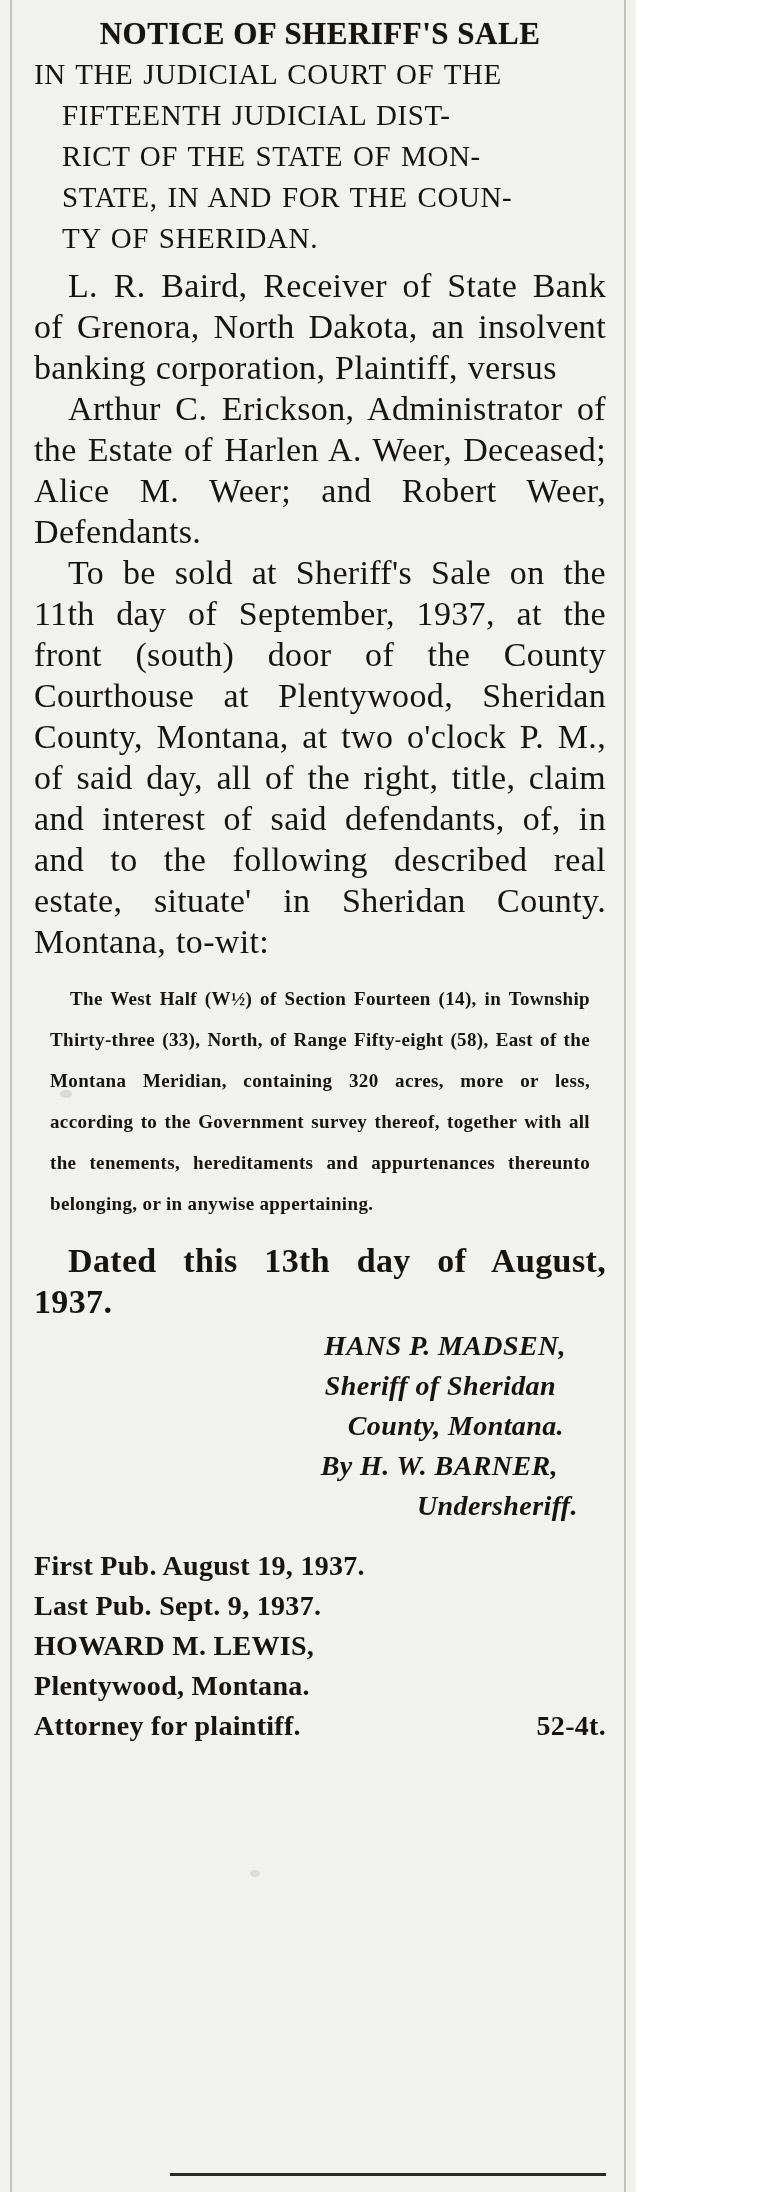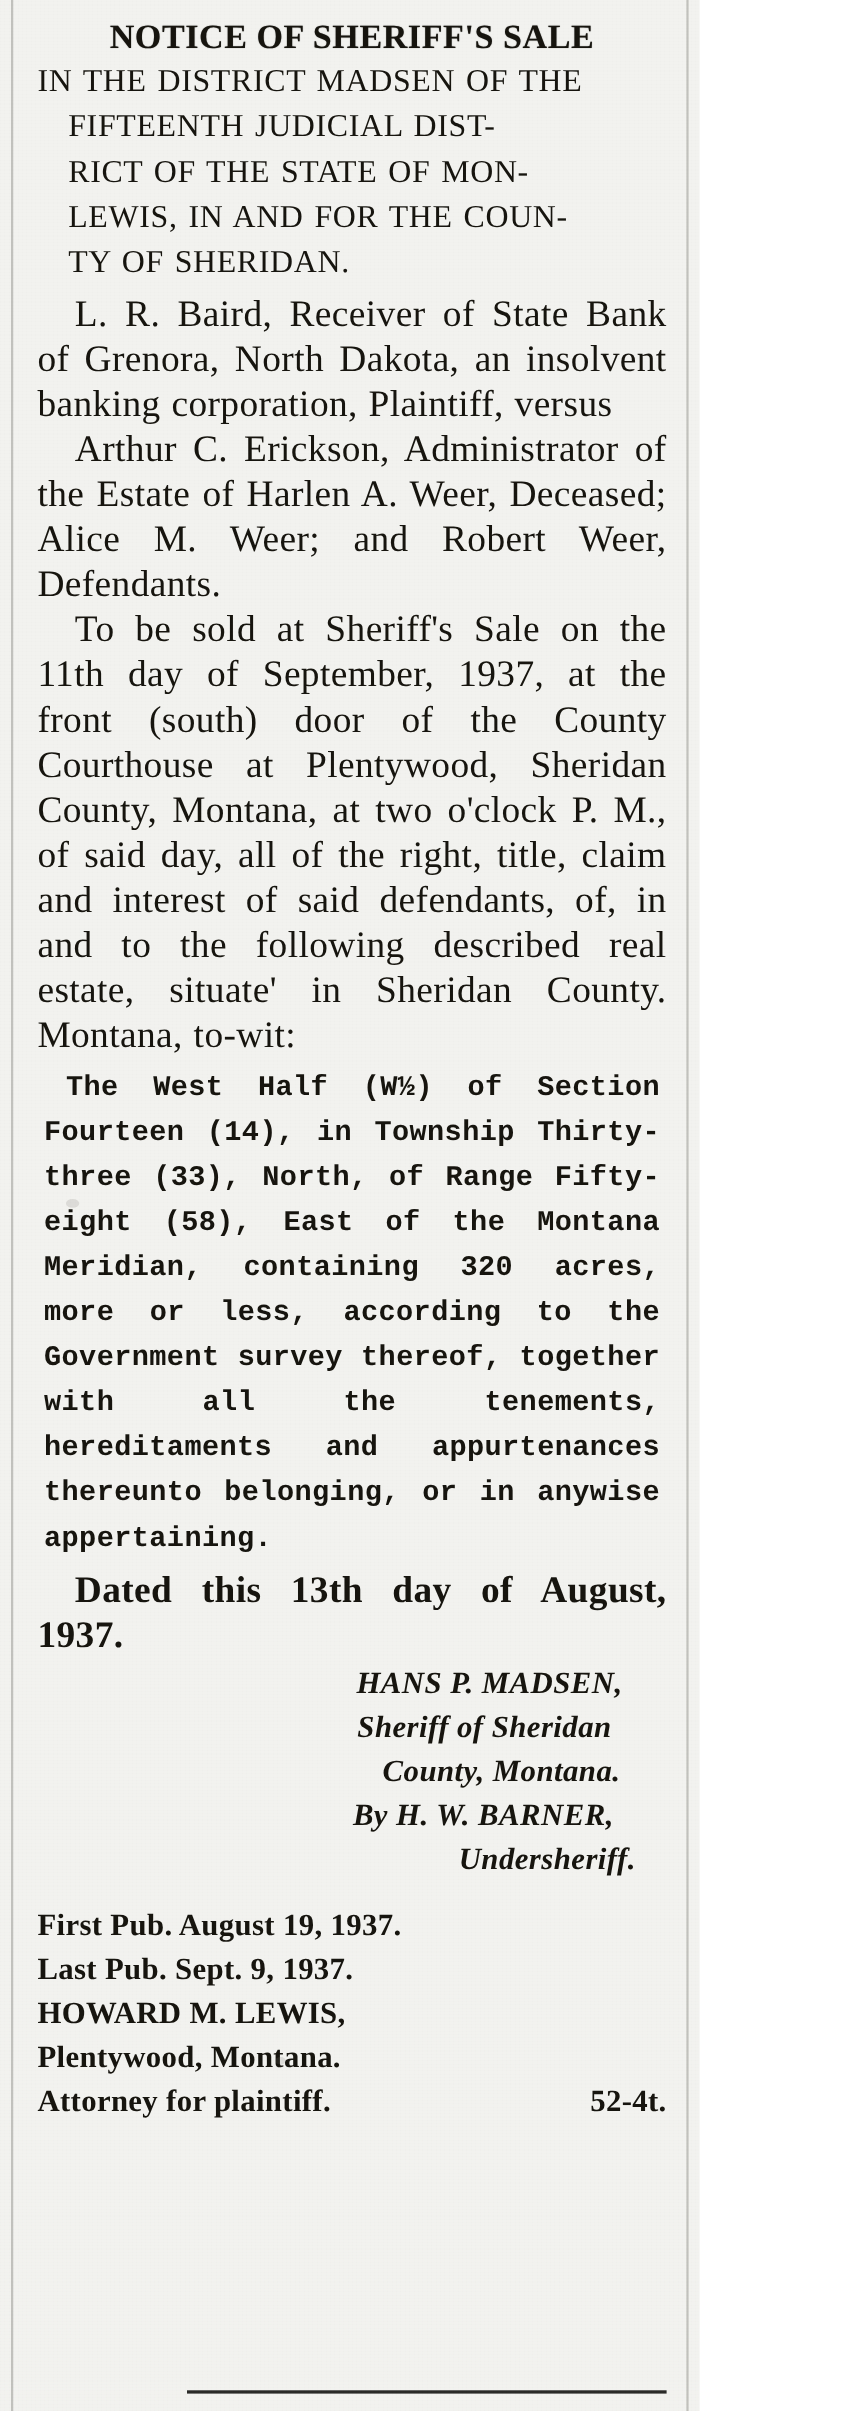--- a/index.html
+++ b/index.html
@@ -87,28 +87,27 @@
     font-size: 34px;
     line-height: 41px;
     letter-spacing: .35px;
     word-spacing: 1px;
     text-align: justify;
     text-align-last: left;
     margin: 0 0 0 0;
     text-indent: 34px;
   }
   p.legal {
-    font-size: 26px;
+    font-size: 19px;
     line-height: 41px;
     letter-spacing: .35px;
     text-align: justify;
     text-align-last: left;
-    margin: 6px;
+    margin: 16px;
     text-indent: 20px;
-    font-family: Liberation Mono, monospace;
   }
   p.legal.bold {
     font-weight: bold;
   }
   .bolder { font-weight: bold; }
   .signature {
     margin-top: 4px;
     font-weight: bold;
     font-size: 28px;
     line-height: 40px;
@@ -150,24 +149,24 @@
 <div class="page">
 
   <div class="col-rule-left"></div>
   <div class="col-rule-right"></div>
 
   <div class="content">
 
     <div class="headline">NOTICE OF SHERIFF'S SALE</div>
 
     <div class="court">
-      <span class="l1">IN THE DISTRICT MADSEN OF THE</span>
+      <span class="l1">IN THE JUDICIAL COURT OF THE</span>
       <span class="ind">FIFTEENTH   JUDICIAL   DIST-</span>
       <span class="ind">RICT OF THE STATE OF MON-</span>
-      <span class="ind">LEWIS, IN AND FOR THE COUN-</span>
+      <span class="ind">STATE, IN AND FOR THE COUN-</span>
       <span class="ind">TY OF SHERIDAN.</span>
     </div>
 
     <p class="body">L. R. Baird, Receiver of State Bank of Grenora, North Dakota, an insolvent banking corporation, Plaintiff, versus</p>
 
     <p class="body">Arthur C. Erickson, Administrator of the Estate of Harlen A. Weer, Deceased; Alice M. Weer; and Robert Weer, Defendants.</p>
 
     <p class="body">To be sold at Sheriff's Sale on the 11th day of September, 1937, at the front (south) door of the County Courthouse at Plentywood, Sheridan County, Montana, at two o'clock P. M., of said day, all of the right, title, claim and interest of said defendants, of, in and to the following described real estate, situate' in Sheridan County. Montana, to-wit:</p>
 
     <p class="legal bold">The West Half (W½) of Section Fourteen (14), in Township Thirty-three (33), North, of Range Fifty-eight (58), East of the Montana Meridian, containing 320 acres, more or less, according to the Government survey thereof, together with all the tenements, hereditaments and appurtenances thereunto belonging, or in anywise appertaining.</p>

